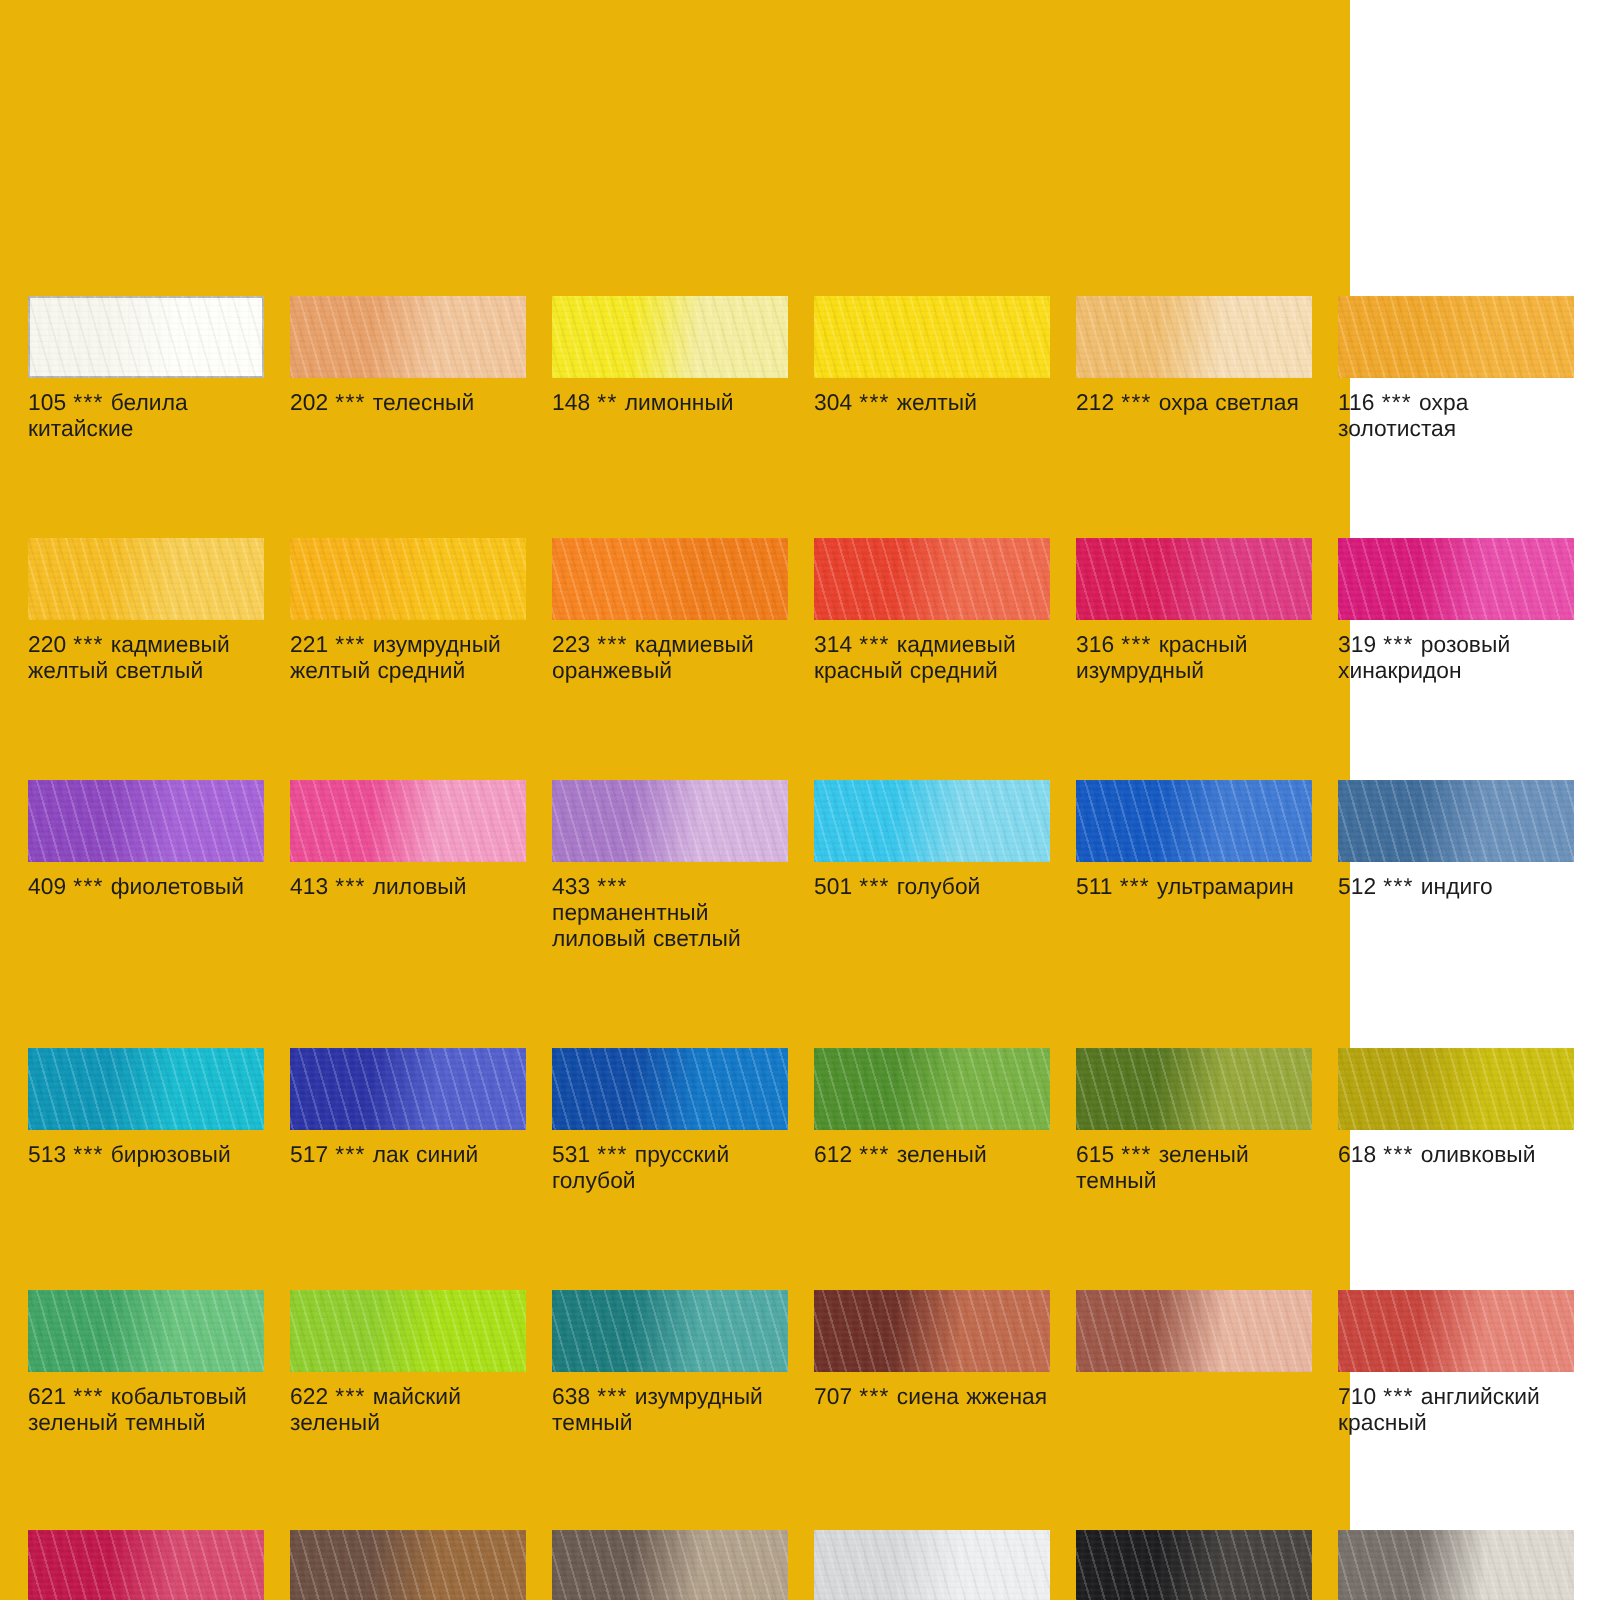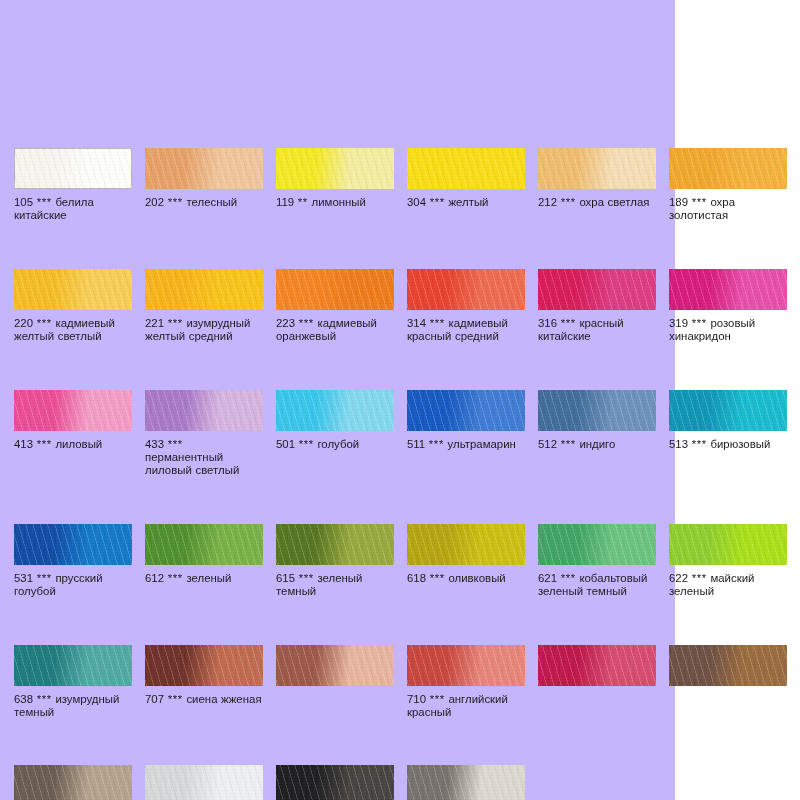--- a/index.html
+++ b/index.html
@@ -13,21 +13,21 @@
     height: 800px;
     font-family: "Liberation Sans", sans-serif;
     -webkit-font-smoothing: antialiased;
     overflow: hidden;
   }
 
   #sheet {
     position: relative;
     width: 675px;
     height: 800px;
-    background: #c4b5fd;
+    background: #eab308;
     box-sizing: border-box;
   }
 
   #grid {
     position: absolute;
     left: 14px;
     top: 148px;
     width: 772px;
     display: grid;
     grid-template-columns: repeat(6, 118px);
@@ -127,42 +127,42 @@
           <span class="tex"></span>
           <span class="grain"></span>
         </div>
         <div class="swatch-label"><span class="code">202</span> <span class="stars">***</span> <span>телесный</span></div>
       </div>
       <div class="swatch-cell">
         <div class="swatch-chip" style="background: linear-gradient(95deg, rgb(246, 234, 34) 0%, rgb(246, 234, 34) 34%, rgb(244, 238, 160) 62%, rgb(244, 238, 160) 100%);">
           <span class="tex"></span>
           <span class="grain"></span>
         </div>
-        <div class="swatch-label"><span class="code">119</span> <span class="stars">**</span> <span>лимонный</span></div>
+        <div class="swatch-label"><span class="code">148</span> <span class="stars">**</span> <span>лимонный</span></div>
       </div>
       <div class="swatch-cell">
         <div class="swatch-chip" style="background: linear-gradient(95deg, rgb(250, 222, 18) 0%, rgb(250, 222, 18) 34%, rgb(251, 221, 22) 62%, rgb(251, 221, 22) 100%);">
           <span class="tex"></span>
           <span class="grain"></span>
         </div>
         <div class="swatch-label"><span class="code">304</span> <span class="stars">***</span> <span>желтый</span></div>
       </div>
       <div class="swatch-cell">
         <div class="swatch-chip" style="background: linear-gradient(95deg, rgb(240, 189, 110) 0%, rgb(240, 189, 110) 34%, rgb(246, 221, 181) 62%, rgb(246, 221, 181) 100%);">
           <span class="tex"></span>
           <span class="grain"></span>
         </div>
         <div class="swatch-label"><span class="code">212</span> <span class="stars">***</span> <span>охра светлая</span></div>
       </div>
       <div class="swatch-cell">
         <div class="swatch-chip" style="background: linear-gradient(95deg, rgb(240, 167, 42) 0%, rgb(240, 167, 42) 34%, rgb(244, 178, 58) 62%, rgb(244, 178, 58) 100%);">
           <span class="tex"></span>
           <span class="grain"></span>
         </div>
-        <div class="swatch-label"><span class="code">189</span> <span class="stars">***</span> <span>охра золотистая</span></div>
+        <div class="swatch-label"><span class="code">116</span> <span class="stars">***</span> <span>охра золотистая</span></div>
       </div>
       <div class="swatch-cell">
         <div class="swatch-chip" style="background: linear-gradient(95deg, rgb(246, 189, 34) 0%, rgb(246, 189, 34) 34%, rgb(248, 207, 84) 62%, rgb(248, 207, 84) 100%);">
           <span class="tex"></span>
           <span class="grain"></span>
         </div>
         <div class="swatch-label"><span class="code">220</span> <span class="stars">***</span> <span>кадмиевый желтый светлый</span></div>
       </div>
       <div class="swatch-cell">
         <div class="swatch-chip" style="background: linear-gradient(95deg, rgb(249, 179, 22) 0%, rgb(249, 179, 22) 34%, rgb(249, 196, 23) 62%, rgb(249, 196, 23) 100%);">
@@ -183,30 +183,37 @@
           <span class="tex"></span>
           <span class="grain"></span>
         </div>
         <div class="swatch-label"><span class="code">314</span> <span class="stars">***</span> <span>кадмиевый красный средний</span></div>
       </div>
       <div class="swatch-cell">
         <div class="swatch-chip" style="background: linear-gradient(95deg, rgb(216, 26, 88) 0%, rgb(216, 26, 88) 34%, rgb(222, 58, 130) 62%, rgb(222, 58, 130) 100%);">
           <span class="tex"></span>
           <span class="grain"></span>
         </div>
-        <div class="swatch-label"><span class="code">316</span> <span class="stars">***</span> <span>красный китайские</span></div>
+        <div class="swatch-label"><span class="code">316</span> <span class="stars">***</span> <span>красный изумрудный</span></div>
       </div>
       <div class="swatch-cell">
         <div class="swatch-chip" style="background: linear-gradient(95deg, rgb(216, 25, 122) 0%, rgb(216, 25, 122) 34%, rgb(233, 77, 171) 62%, rgb(233, 77, 171) 100%);">
           <span class="tex"></span>
           <span class="grain"></span>
         </div>
         <div class="swatch-label"><span class="code">319</span> <span class="stars">***</span> <span>розовый хинакридон</span></div>
       </div>
       <div class="swatch-cell">
+        <div class="swatch-chip" style="background: linear-gradient(95deg, rgb(140, 70, 192) 0%, rgb(140, 70, 192) 34%, rgb(165, 99, 216) 62%, rgb(165, 99, 216) 100%);">
+          <span class="tex"></span>
+          <span class="grain"></span>
+        </div>
+        <div class="swatch-label"><span class="code">409</span> <span class="stars">***</span> <span>фиолетовый</span></div>
+      </div>
+      <div class="swatch-cell">
         <div class="swatch-chip" style="background: linear-gradient(95deg, rgb(236, 75, 148) 0%, rgb(236, 75, 148) 34%, rgb(244, 156, 196) 62%, rgb(244, 156, 196) 100%);">
           <span class="tex"></span>
           <span class="grain"></span>
         </div>
         <div class="swatch-label"><span class="code">413</span> <span class="stars">***</span> <span>лиловый</span></div>
       </div>
       <div class="swatch-cell">
         <div class="swatch-chip" style="background: linear-gradient(95deg, rgb(168, 120, 200) 0%, rgb(168, 120, 200) 34%, rgb(214, 180, 224) 62%, rgb(214, 180, 224) 100%);">
           <span class="tex"></span>
           <span class="grain"></span>
@@ -233,20 +240,27 @@
           <span class="grain"></span>
         </div>
         <div class="swatch-label"><span class="code">512</span> <span class="stars">***</span> <span>индиго</span></div>
       </div>
       <div class="swatch-cell">
         <div class="swatch-chip" style="background: linear-gradient(95deg, rgb(13, 149, 182) 0%, rgb(13, 149, 182) 34%, rgb(23, 188, 208) 62%, rgb(23, 188, 208) 100%);">
           <span class="tex"></span>
           <span class="grain"></span>
         </div>
         <div class="swatch-label"><span class="code">513</span> <span class="stars">***</span> <span>бирюзовый</span></div>
+      </div>
+      <div class="swatch-cell">
+        <div class="swatch-chip" style="background: linear-gradient(95deg, rgb(43, 51, 166) 0%, rgb(43, 51, 166) 34%, rgb(83, 96, 205) 62%, rgb(83, 96, 205) 100%);">
+          <span class="tex"></span>
+          <span class="grain"></span>
+        </div>
+        <div class="swatch-label"><span class="code">517</span> <span class="stars">***</span> <span>лак синий</span></div>
       </div>
       <div class="swatch-cell">
         <div class="swatch-chip" style="background: linear-gradient(95deg, rgb(15, 75, 166) 0%, rgb(15, 75, 166) 34%, rgb(18, 120, 200) 62%, rgb(18, 120, 200) 100%);">
           <span class="tex"></span>
           <span class="grain"></span>
         </div>
         <div class="swatch-label"><span class="code">531</span> <span class="stars">***</span> <span>прусский голубой</span></div>
       </div>
       <div class="swatch-cell">
         <div class="swatch-chip" style="background: linear-gradient(95deg, rgb(78, 143, 44) 0%, rgb(78, 143, 44) 34%, rgb(120, 178, 68) 62%, rgb(120, 178, 68) 100%);">

